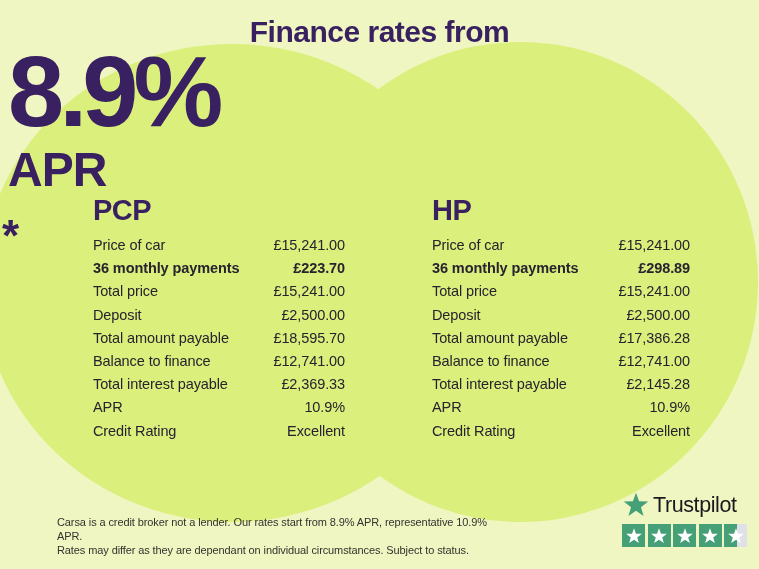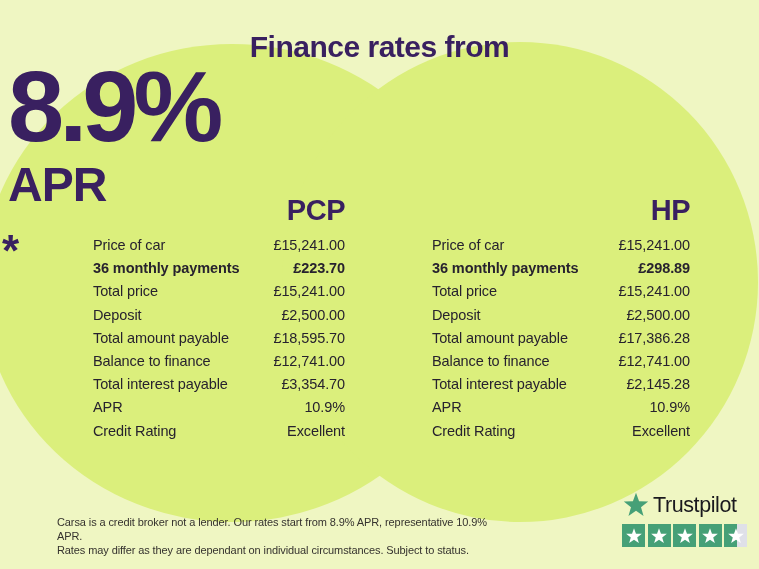--- a/index.html
+++ b/index.html
@@ -13,21 +13,21 @@
   .blob{
     position:absolute;
     border-radius:50%;
     background:var(--blob);
   }
   .blob-left{left:-18px;top:44px;width:500px;height:478px;}
   .blob-right{left:282px;top:42px;width:476px;height:480px;}
 
   .header{position:absolute;left:0;top:0;width:100%;text-align:center;color:var(--purple);}
   .title{
-    margin-top:30px;
+    margin-top:15px;
     font-size:30px;font-weight:700;letter-spacing:-0.5px;text-align:center;
   }
   .rate-line{
     margin-top:-8px;
     display:flex;justify-content:center;align-items:baseline;
     white-space:nowrap;
     flex-direction:column;
   }
   .rate{
     font-size:101px;font-weight:800;letter-spacing:-5px;line-height:1.0;
@@ -36,21 +36,21 @@
     font-size:48px;font-weight:700;letter-spacing:-1px;margin-left:8px;
   }
   .rate-asterisk{
     font-size:44px;font-weight:700;align-self:flex-start;margin-top:14px;margin-left:2px;
   }
 
   .ftable{position:absolute;top:196px;color:var(--table_text);}
   .ftable-pcp{left:93px;width:252px;}
   .ftable-hp{left:432px;width:258px;}
   .ftable h2{
-    margin:0 0 12px 0;text-align:right;
+    margin:0 0 12px 0;text-align:left;
     font-size:29px;font-weight:800;color:var(--purple);letter-spacing:-0.5px;
     line-height:29px;
   }
   .trow{
     height:23.2px;
     display:flex;justify-content:space-between;
     font-size:14.5px;letter-spacing:-0.1px;
   }
   .trow .tvalue{text-align:right;}
   .trow.bold{font-weight:700;gap:47px;}
@@ -116,21 +116,21 @@
         <div class="trow">
           <span class="tlabel">Total amount payable</span>
           <span class="tvalue">£18,595.70</span>
         </div>
         <div class="trow">
           <span class="tlabel">Balance to finance</span>
           <span class="tvalue">£12,741.00</span>
         </div>
         <div class="trow">
           <span class="tlabel">Total interest payable</span>
-          <span class="tvalue">£3,354.70</span>
+          <span class="tvalue">£2,369.33</span>
         </div>
         <div class="trow">
           <span class="tlabel">APR</span>
           <span class="tvalue">10.9%</span>
         </div>
         <div class="trow">
           <span class="tlabel">Credit Rating</span>
           <span class="tvalue">Excellent</span>
         </div>
       </div>

